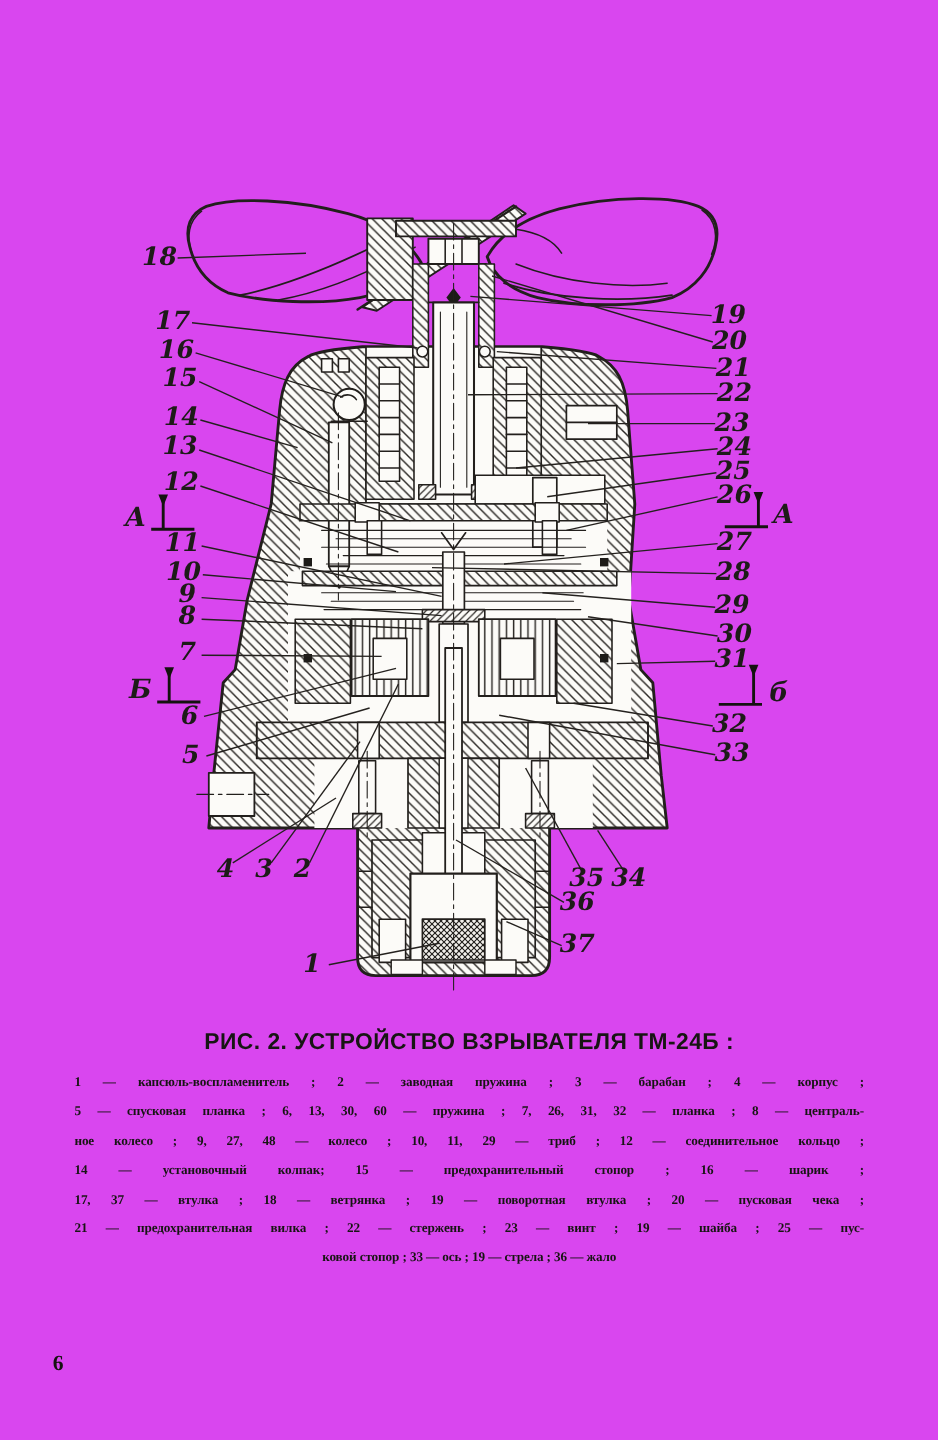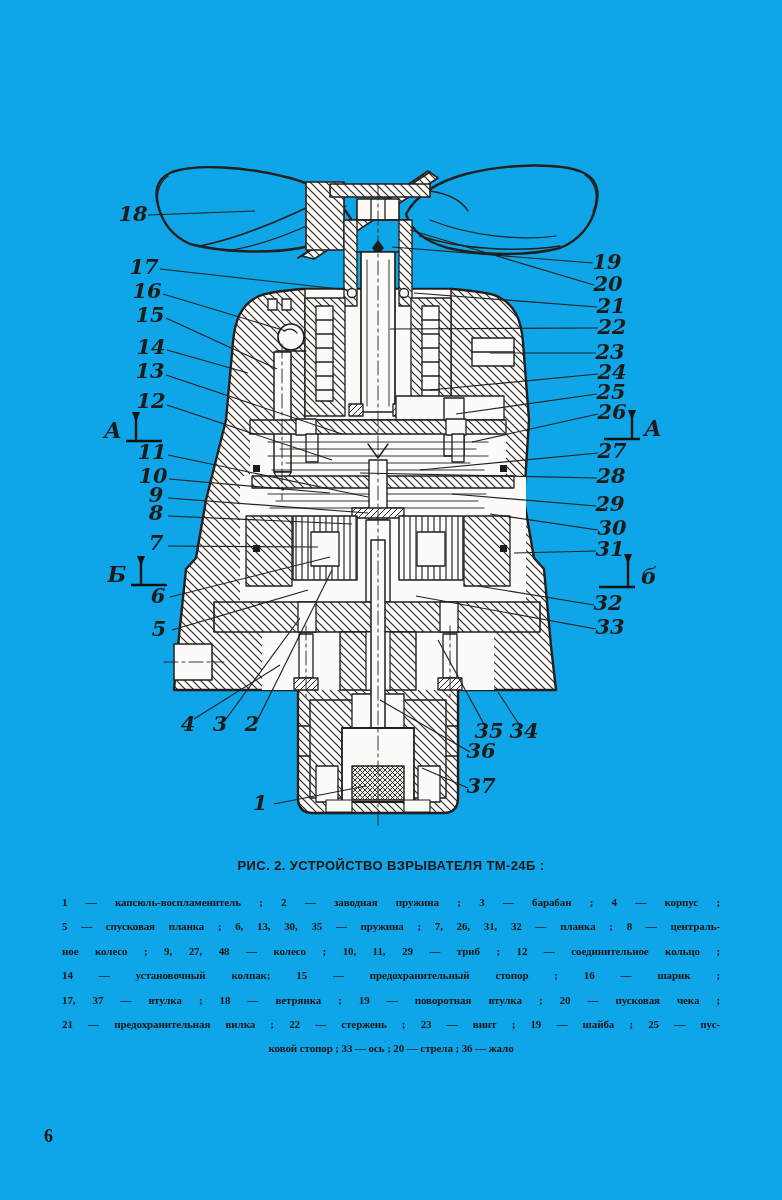--- a/index.html
+++ b/index.html
@@ -1,24 +1,24 @@
 <!DOCTYPE html>
 <html><head>
 <meta charset="utf-8">
 <style>
   html,body{margin:0;padding:0;background:#e8e8e6;}
   .page{
     position:relative;width:782px;height:1200px;margin:0 auto;
-    background:#0ea5e9;overflow:hidden;
+    background:#d946ef;overflow:hidden;
     font-family:"Liberation Serif",serif;color:#1d1b18;
   }
   svg{position:absolute;left:0;top:0;}
   .fig-title{
     position:absolute;top:858px;left:0;width:782px;text-align:center;
-    font-family:"Liberation Sans",sans-serif;font-weight:700;font-size:13px;
+    font-family:"Liberation Sans",sans-serif;font-weight:700;font-size:19px;
     letter-spacing:.4px;color:#171513;
   }
   .caption{
     position:absolute;top:890px;left:62px;width:658px;
     font-weight:700;font-size:11px;line-height:24.4px;letter-spacing:-0.1px;
     color:#171513;
   }
   .cap-line{white-space:nowrap;}
   .cap-line.justify{white-space:normal;text-align:justify;text-align-last:justify;}
   .cap-line.center{text-align:center;text-align-last:center;white-space:normal;}
@@ -304,22 +304,22 @@
         <line x1="628" y1="558" x2="628" y2="587" class="marker-line"></line>
         <polygon points="624,554 632,554 628,564" class="marker-arrow"></polygon>
         <text x="649" y="584" text-anchor="middle" class="marker-letter">б</text>
       </g>
   </svg>
 
   <div class="fig-title">РИС. 2.  УСТРОЙСТВО ВЗРЫВАТЕЛЯ ТМ-24Б :</div>
 
   <div class="caption">
     <div class="cap-line justify">1 — капсюль-воспламенитель ;  2 — заводная пружина ;  3 — барабан ;  4 — корпус ;</div>
-    <div class="cap-line justify">5 — спусковая планка ;  6, 13, 30, 35 — пружина ;  7, 26, 31, 32 — планка ;  8 — централь-</div>
+    <div class="cap-line justify">5 — спусковая планка ;  6, 13, 30, 60 — пружина ;  7, 26, 31, 32 — планка ;  8 — централь-</div>
     <div class="cap-line justify">ное колесо ;  9, 27, 48 — колесо ;  10, 11, 29 — триб ;  12 — соединительное кольцо ;</div>
     <div class="cap-line justify">14 — установочный колпак;  15 — предохранительный стопор ;  16 — шарик ;</div>
     <div class="cap-line justify">17, 37 — втулка ;  18 — ветрянка ;  19 — поворотная втулка ;  20 — пусковая чека ;</div>
     <div class="cap-line justify">21 — предохранительная вилка ;  22 — стержень ;  23 — винт ;  19 — шайба ;  25 — пус-</div>
-    <div class="cap-line center">ковой стопор ;  33 — ось ;  20 — стрела ;  36 — жало</div>
+    <div class="cap-line center">ковой стопор ;  33 — ось ;  19 — стрела ;  36 — жало</div>
   </div>
 
   <div class="page-number">6</div>
 </div>
 
 </body></html>

